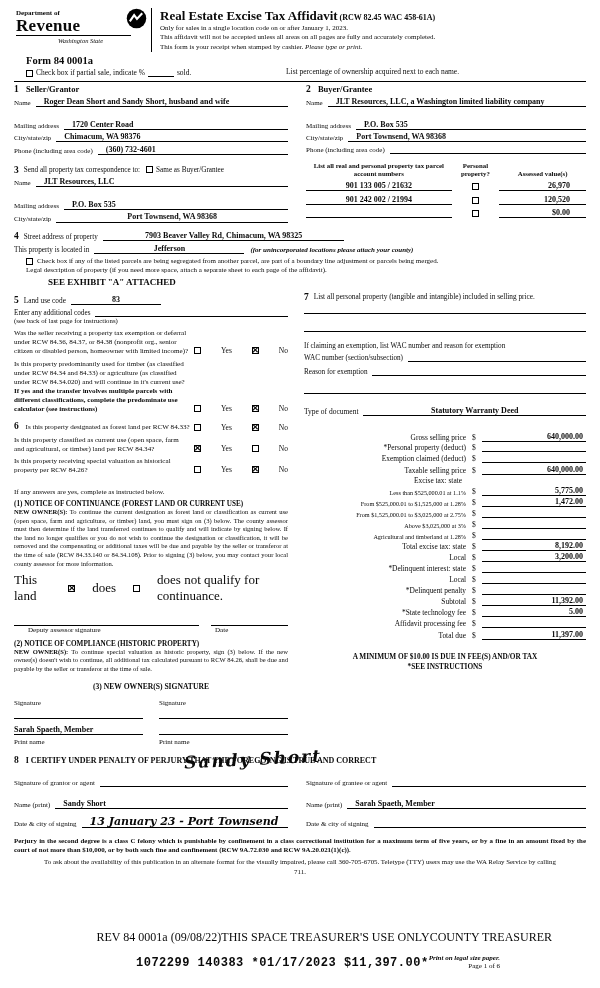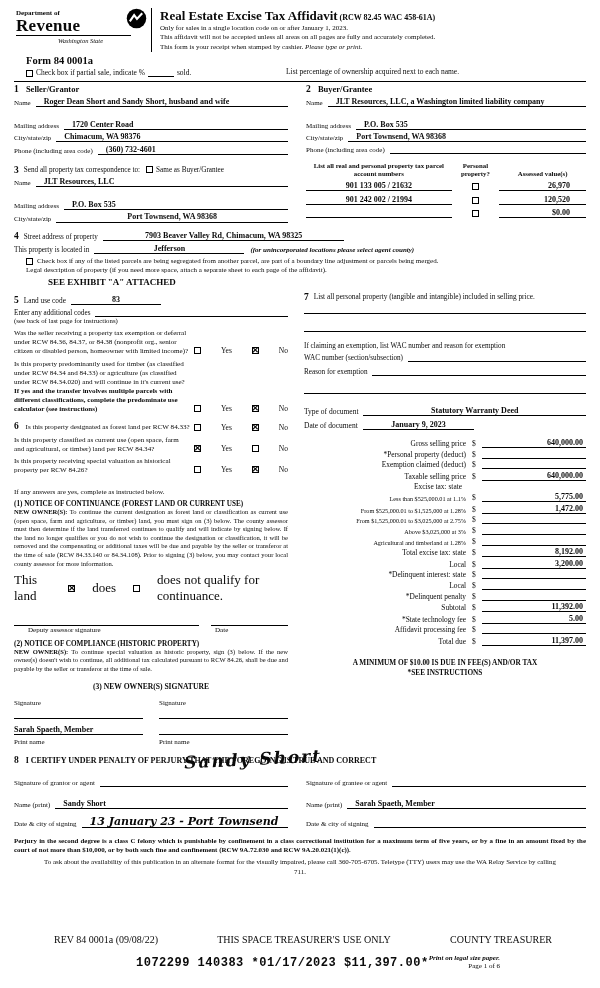--- a/index.html
+++ b/index.html
@@ -87,21 +87,21 @@
   
   .sec8{margin-top:9px;position:relative}
   .script{font-family:"DejaVu Serif",serif;font-style:italic;font-weight:bold}
   .scrawl{position:absolute;top:-6px;left:170px;font-size:17px;transform:rotate(-3deg);letter-spacing:2px;white-space:nowrap}
 
   .perjury{font-size:6.9px;font-weight:bold;line-height:1.32;text-align:justify;margin-top:8px}
   .access{font-size:6.9px;text-align:center;line-height:1.32;margin-top:3px;padding:0 28px}
 
   
   .footer{margin-top:auto;padding-bottom:10px}
-  .frow1{display:flex;justify-content:space-between;font-size:10px;padding:0 34px 0 40px}
+  .frow1{display:flex;justify-content:flex-end;font-size:12px;padding:0 34px 0 40px}
   .frow2{display:flex;justify-content:center;align-items:flex-end;margin-top:9px;padding:0 4px 0 40px}
   .stamp{font-family:"Liberation Mono",monospace;font-size:12px;font-weight:bold;letter-spacing:.5px}
   .fright{text-align:right}
   .legal{font-size:7px;font-weight:bold;font-style:italic}
   .pageno{font-size:7px}
 </style>
 </head>
 <body>
 
 <div class="page">
@@ -244,21 +244,21 @@
   <div style="margin-top:6px">
     <div class="sline">
       <span class="n">4</span>
       <span class="lbl" style="font-size:7.2px">Street address of property</span>
       <span class="fill c" style="max-width:330px">7903 Beaver Valley Rd, Chimacum, WA 98325</span>
       <span style="flex:1"></span>
     </div>
     <div class="sline" style="align-items:flex-end">
       <span class="lbl" style="font-size:7.2px">This property is located in</span>
       <span class="fill c" style="max-width:150px">Jefferson</span>
-      <span class="bi" style="font-size:7px;margin-left:6px">(for unincorporated locations please select agent county)</span>
+      <span class="bi" style="font-size:7px;margin-left:6px">(for unincorporated locations please attach your county)</span>
       <span style="flex:1"></span>
     </div>
     <div style="display:flex;align-items:flex-start;margin-top:2.5px;padding-left:12px">
       <span class="cb" style="margin:1px 4px 0 0"></span>
       <span style="font-size:7px">Check box if any of the listed parcels are being segregated from another parcel, are part of a boundary line adjustment or parcels being merged.</span>
     </div>
     <div style="font-size:7px;margin-top:1.5px;padding-left:12px">Legal description of property (if you need more space, attach a separate sheet to each page of the affidavit).</div>
     <div class="b" style="font-size:9px;margin-top:3px;padding-left:34px">SEE EXHIBIT "A" ATTACHED</div>
   </div>
 
@@ -407,27 +407,22 @@
         <span class="fill"></span>
       </div>
       <div class="sline" style="margin-top:8px">
           <span class="fill" style="margin-left:0"></span>
         </div>
 
       <div class="docline" style="margin-top:12px">
         <span class="lbl">Type of document</span>
         <span class="fill c">Statutory Warranty Deed</span>
       </div>
-      <div class="docline">
-        <span class="lbl">Date of document</span>
-        <span class="fill c" style="max-width:120px">January 9, 2023</span>
-        <span style="flex:1"></span>
-      </div>
-
-      <div style="margin-top:8px">
+
+      <div style="margin-top:16px">
         <div class="trow">
           <span class="tlab">Gross selling price</span>
           <span class="td">$</span>
           <span class="tv">640,000.00</span>
         </div>
         <div class="trow">
           <span class="tlab">*Personal property (deduct)</span>
           <span class="td">$</span>
           <span class="tv"></span>
         </div>

